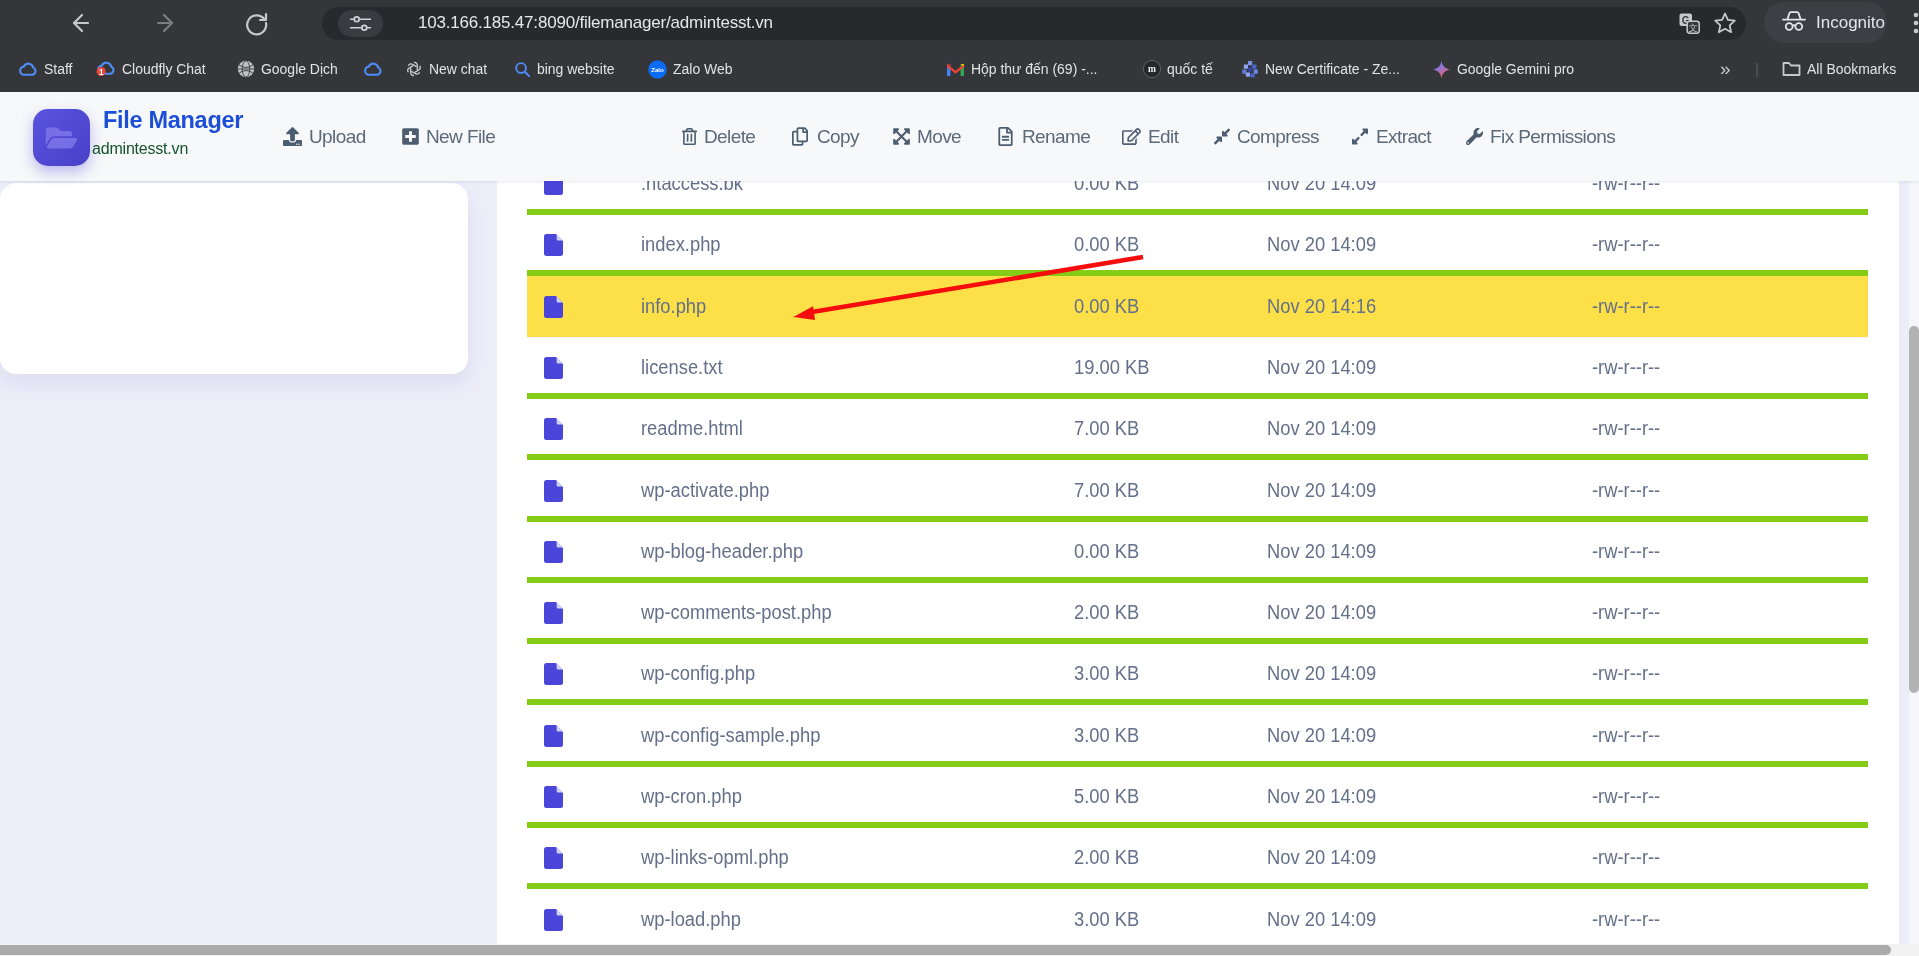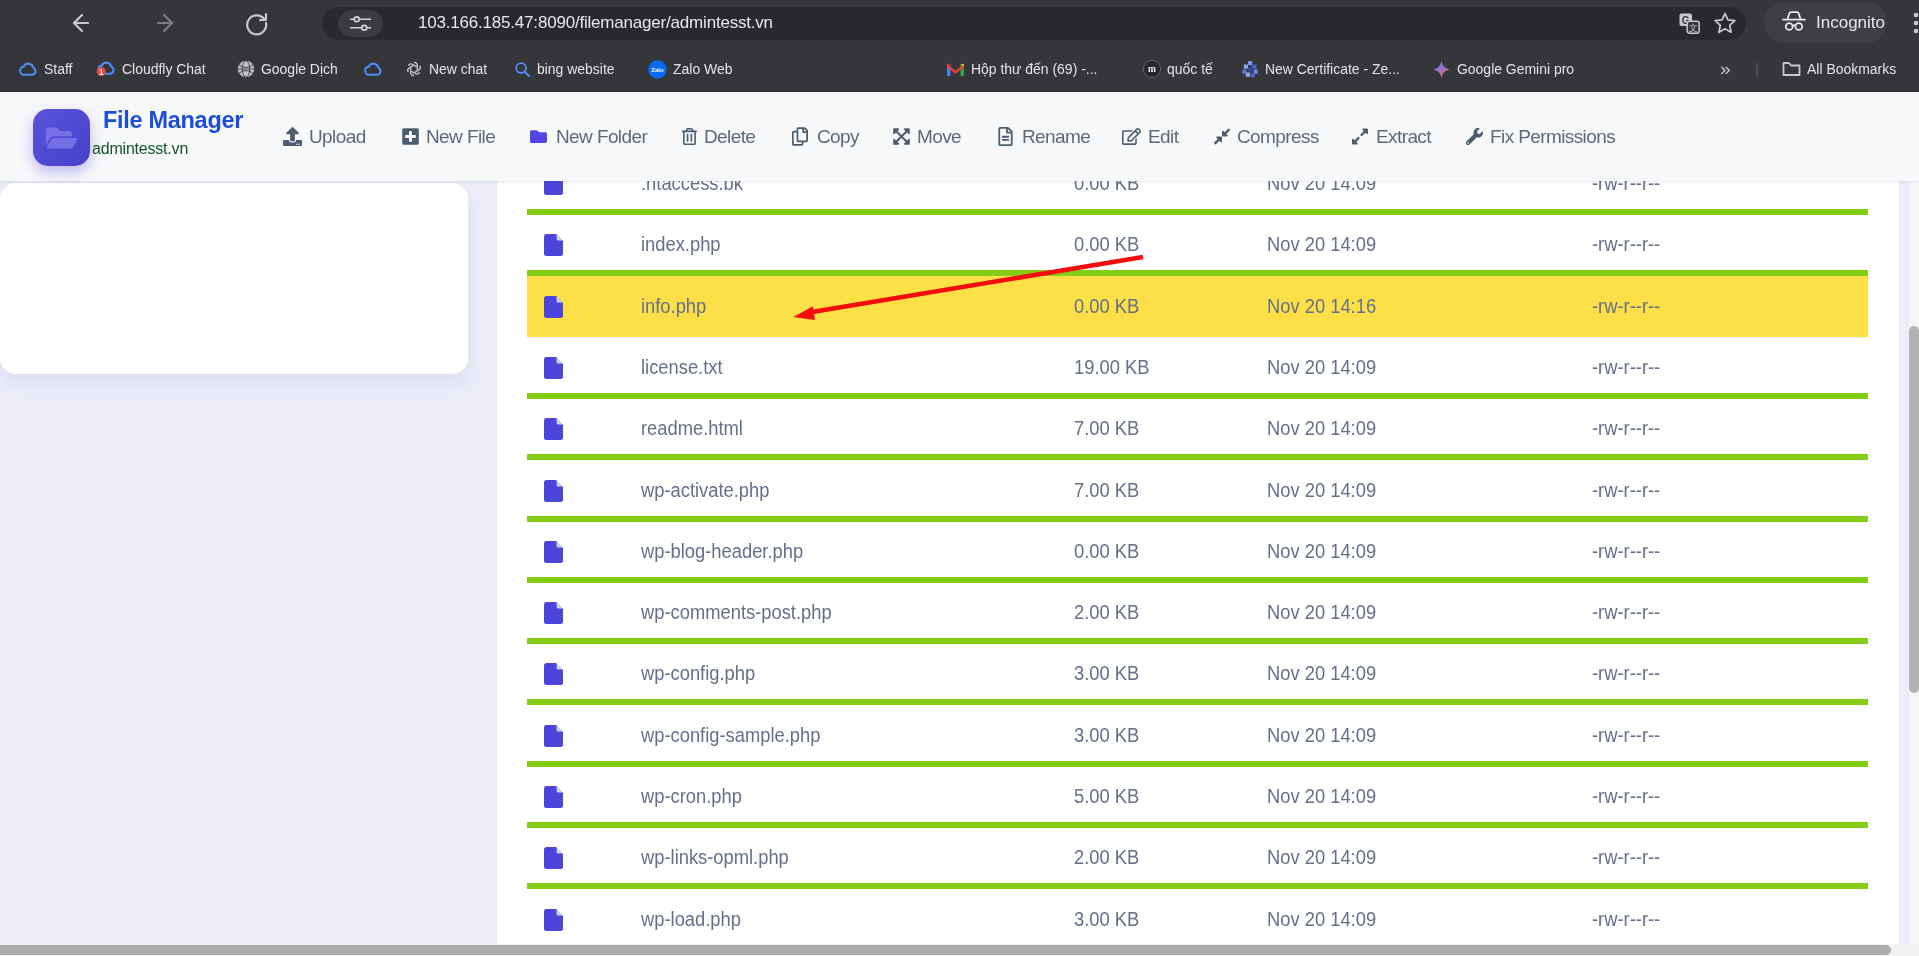--- a/index.html
+++ b/index.html
@@ -258,26 +258,20 @@
           <path d="M296 384h-80c-13.3 0-24-10.7-24-24V192h-87.7c-17.8 0-26.7-21.5-14.1-34.1L242.3 5.7c7.5-7.5 19.8-7.5 27.3 0l152.2 152.2c12.6 12.6 3.7 34.1-14.1 34.1H320v168c0 13.3-10.7 24-24 24zm216-8v112c0 13.3-10.7 24-24 24H24c-13.3 0-24-10.7-24-24V376c0-13.3 10.7-24 24-24h136v8c0 30.9 25.1 56 56 56h80c30.9 0 56-25.1 56-56v-8h136c13.3 0 24 10.7 24 24zm-124 88c0-11-9-20-20-20s-20 9-20 20 9 20 20 20 20-9 20-20zm64 0c0-11-9-20-20-20s-20 9-20 20 9 20 20 20 20-9 20-20z"></path>
         </svg>
         <span>Upload</span>
       </div>
     <div class="menu" style="left:402px">
         <svg width="17" height="19" viewBox="0 0 448 512" style="margin-right:7px" fill="#4d5d70">
           <path d="M400 32H48C21.5 32 0 53.5 0 80v352c0 26.5 21.5 48 48 48h352c26.5 0 48-21.5 48-48V80c0-26.5-21.5-48-48-48zm-32 252c0 6.6-5.4 12-12 12h-92v92c0 6.6-5.4 12-12 12h-56c-6.6 0-12-5.4-12-12v-92H92c-6.6 0-12-5.4-12-12v-56c0-6.6 5.4-12 12-12h92v-92c0-6.6 5.4-12 12-12h56c6.6 0 12 5.4 12 12v92h92c6.6 0 12 5.4 12 12v56z"></path>
         </svg>
         <span>New File</span>
       </div>
-    <div class="menu" style="left:529px">
-        <svg width="19" height="17" viewBox="0 0 512 512" style="margin-right:8px" fill="#4f46e5">
-          <path d="M464 128H272l-64-64H48C21.49 64 0 85.49 0 112v288c0 26.51 21.49 48 48 48h416c26.51 0 48-21.49 48-48V176c0-26.51-21.49-48-48-48z"></path>
-        </svg>
-        <span>New Folder</span>
-      </div>
     <div class="menu" style="left:682px">
         <svg width="15" height="19" viewBox="0 0 448 512" style="margin-right:7px" fill="#4d5d70">
           <path d="M268 416h24a12 12 0 0 0 12-12V188a12 12 0 0 0-12-12h-24a12 12 0 0 0-12 12v216a12 12 0 0 0 12 12zM432 80h-82.41l-34-56.7A48 48 0 0 0 274.41 0H173.59a48 48 0 0 0-41.16 23.3L98.41 80H16A16 16 0 0 0 0 96v16a16 16 0 0 0 16 16h16v336a48 48 0 0 0 48 48h288a48 48 0 0 0 48-48V128h16a16 16 0 0 0 16-16V96a16 16 0 0 0-16-16zM171.84 50.91A6 6 0 0 1 177 48h94a6 6 0 0 1 5.15 2.91L293.61 80H154.39zM368 464H80V128h288zm-212-48h24a12 12 0 0 0 12-12V188a12 12 0 0 0-12-12h-24a12 12 0 0 0-12 12v216a12 12 0 0 0 12 12z"></path>
         </svg>
         <span>Delete</span>
       </div>
     <div class="menu" style="left:792px">
         <svg width="16" height="19" viewBox="0 0 448 512" style="margin-right:9px" fill="#4d5d70">
           <path d="M433.941 65.941l-51.882-51.882A48 48 0 0 0 348.118 0H176c-26.51 0-48 21.49-48 48v48H48c-26.51 0-48 21.49-48 48v320c0 26.51 21.49 48 48 48h224c26.51 0 48-21.49 48-48v-48h80c26.51 0 48-21.49 48-48V99.882a48 48 0 0 0-14.059-33.941zM266 464H54a6 6 0 0 1-6-6V150a6 6 0 0 1 6-6h74v224c0 26.51 21.49 48 48 48h96v42a6 6 0 0 1-6 6zm128-96H182a6 6 0 0 1-6-6V54a6 6 0 0 1 6-6h106v88c0 13.255 10.745 24 24 24h88v202a6 6 0 0 1-6 6zm6-256h-64V48h9.632c1.591 0 3.117.632 4.243 1.757l48.368 48.368a6 6 0 0 1 1.757 4.243V112z"></path>
         </svg>

